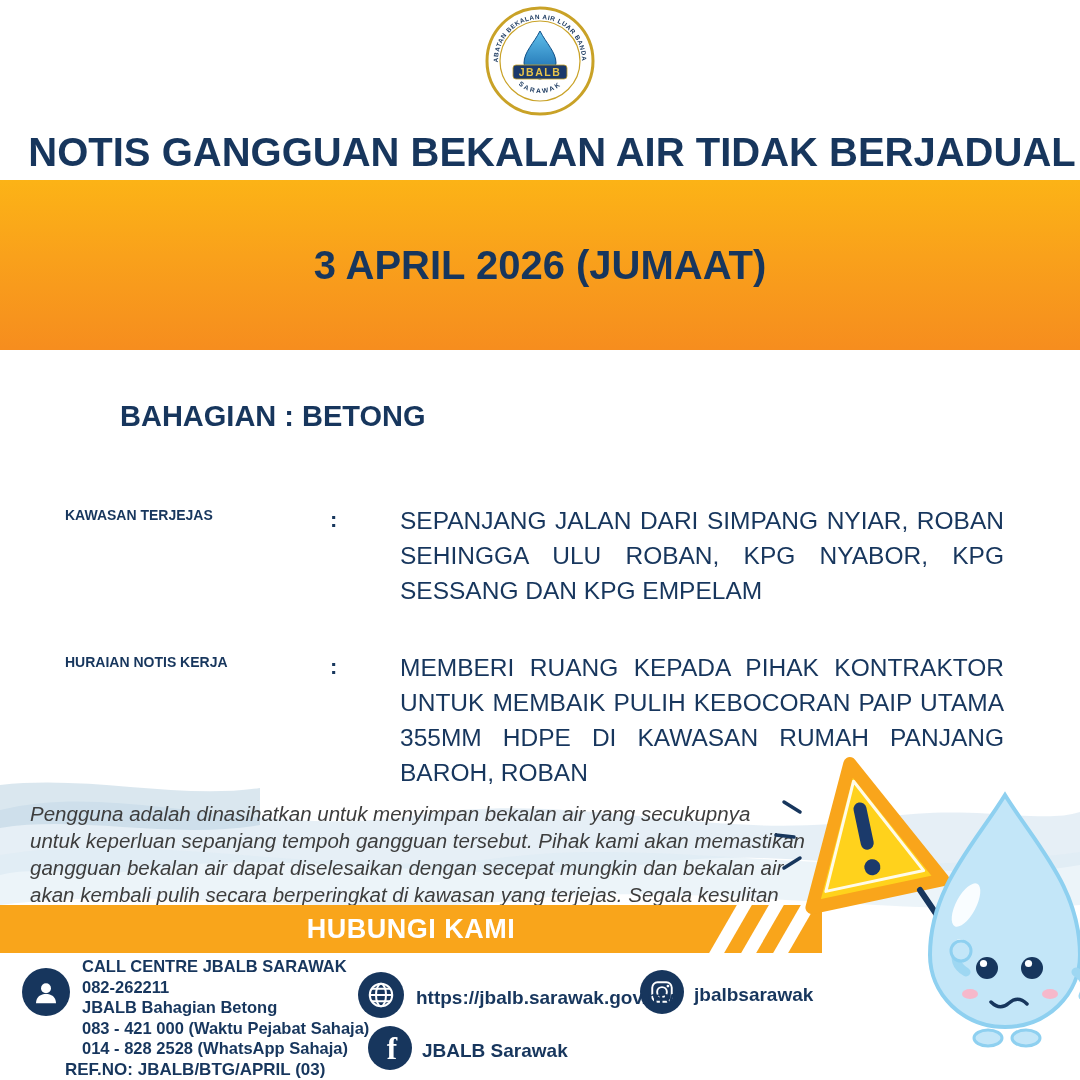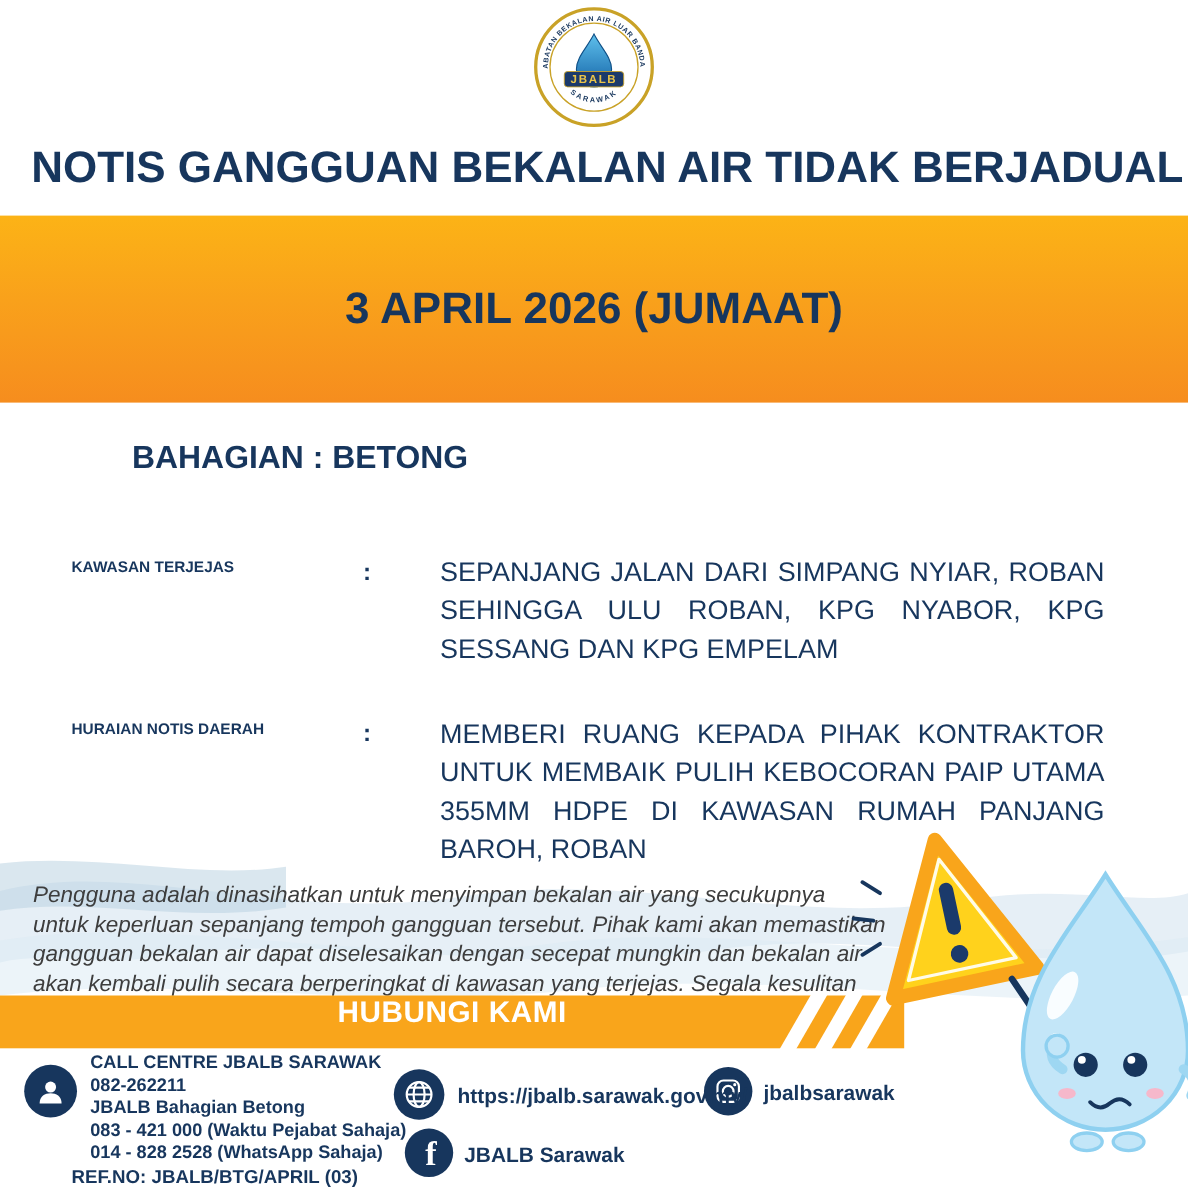--- a/index.html
+++ b/index.html
@@ -14,21 +14,21 @@
 
   
   .main-title {
     position:absolute; top:130px; left:0; width:100%;
     text-align:center; font-size:40px; font-weight:bold; color:#17365d;
     letter-spacing:0px; white-space:nowrap;margin-left:12px;
   }
 
   
   .banner {
-    position:absolute; top:196px; left:0; width:100%; height:170px;
+    position:absolute; top:180px; left:0; width:100%; height:170px;
     background:linear-gradient(180deg,#fcb316 0%,#f9a11b 45%,#f68d1e 100%);
     display:flex; flex-direction:column; align-items:center; justify-content:center;
     gap:14px;
   }
   .banner .line { font-size:40px; font-weight:bold; color:#17365d; }
 
   
   .region-row {
     position:absolute; top:400px; left:0; width:100%;
     display:flex; justify-content:space-between;
@@ -60,21 +60,21 @@
     font-size:20.5px; font-style:italic; color:#3d3d3d; line-height:27px;
   }
 
   
   .mascot-wrap { position:absolute; top:740px; left:770px; width:310px; height:340px; z-index:3; }
 
   
   .contact-bar {
     position:absolute; top:905px; left:0; width:822px; height:48px;
     background:#f9a51b; z-index:2;
-    display:flex; align-items:flex-start; justify-content:center;
+    display:flex; align-items:center; justify-content:center;
   }
   .contact-bar .bar-label { color:#ffffff; font-size:27px; font-weight:bold; letter-spacing:0.5px; }
   .bar-stripes { position:absolute; right:8px; top:0; bottom:0; width:120px; }
   .stripe { position:absolute; top:-4px; bottom:-4px; width:15px; background:#ffffff; transform:skewX(-30deg); }
   .stripe.s1 { right:76px; } .stripe.s2 { right:44px; } .stripe.s3 { right:12px; }
 
   
   .icon-circle { position:absolute; border-radius:50%; background:#17365d; display:flex; align-items:center; justify-content:center; }
   .ic-person { left:22px;  top:968px; width:48px; height:48px; }
   .ic-globe  { left:358px; top:972px; width:46px; height:46px; }
@@ -137,21 +137,21 @@
     <div>BAHAGIAN : BETONG</div>
   </div>
 
   <div class="detail-row kawasan">
     <div class="detail-label">KAWASAN TERJEJAS</div>
     <div class="detail-colon">:</div>
     <div class="detail-value">SEPANJANG JALAN DARI SIMPANG NYIAR, ROBAN SEHINGGA ULU ROBAN, KPG NYABOR, KPG SESSANG DAN KPG EMPELAM</div>
   </div>
 
   <div class="detail-row huraian">
-    <div class="detail-label">HURAIAN NOTIS DAERAH</div>
+    <div class="detail-label">HURAIAN NOTIS KERJA</div>
     <div class="detail-colon">:</div>
     <div class="detail-value">MEMBERI RUANG KEPADA PIHAK KONTRAKTOR UNTUK MEMBAIK PULIH KEBOCORAN PAIP UTAMA 355MM HDPE DI KAWASAN RUMAH PANJANG BAROH, ROBAN</div>
   </div>
 
   <svg class="splash" viewBox="0 0 1080 150">
     <path d="M0,40 C120,10 260,70 420,45 C580,20 720,75 880,48 C970,33 1040,55 1080,42 L1080,95 C940,120 800,70 640,95 C480,120 300,75 140,100 C90,108 40,95 0,105 Z" fill="#c7dcea" opacity="0.45"></path>
     <path d="M0,85 C160,60 330,110 500,88 C670,66 840,115 1080,82 L1080,135 C900,150 700,110 520,130 C340,150 160,115 0,135 Z" fill="#dcebf4" opacity="0.55"></path>
     <path d="M0,15 C90,5 180,30 260,18 L260,55 C170,70 80,45 0,58 Z" fill="#b6cfdf" opacity="0.5"></path>
   </svg>
 

